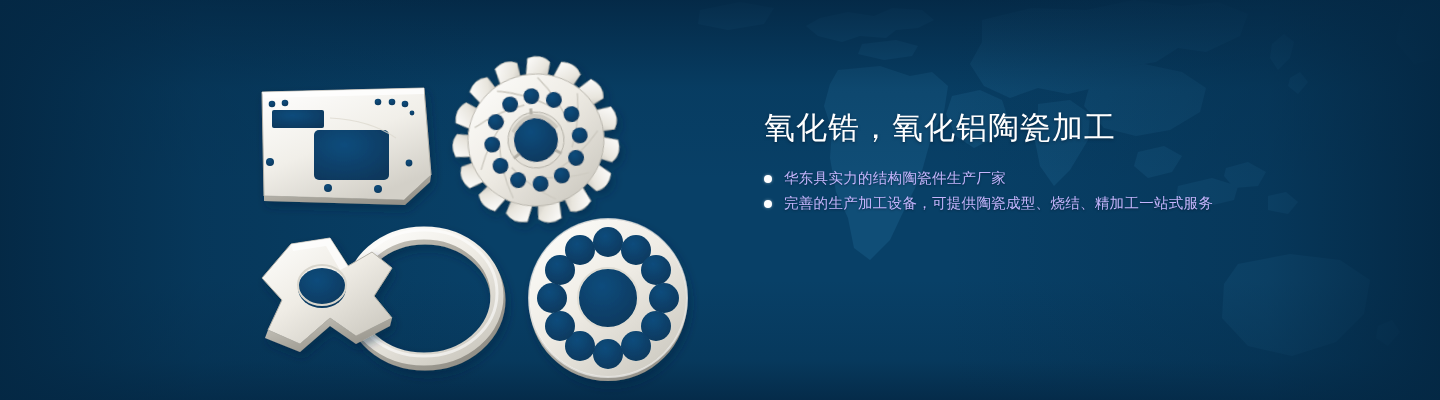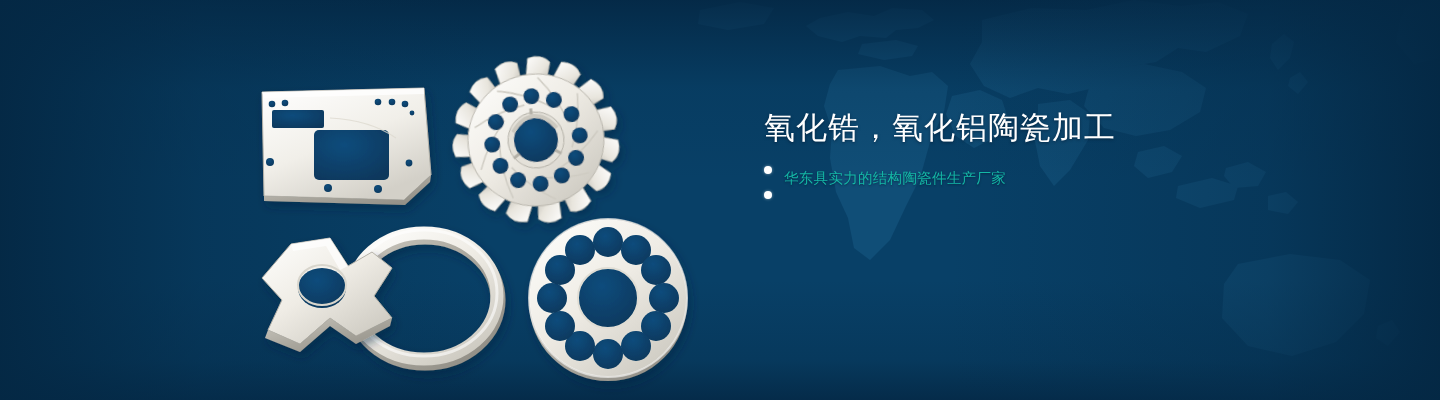--- a/index.html
+++ b/index.html
@@ -77,23 +77,23 @@
     text-shadow: 0 1px 3px rgba(0,20,40,0.55);
     white-space: nowrap;
   }
   .bullets {
     list-style: none;
     margin: 0;
     padding: 0;
   }
   .bullet {
     display: flex;
-    align-items: flex-start;
+    align-items: center;
     height: 25px;
-    color: #14b8a6;
+    color: #c4b5fd;
     font-size: 14.5px;
     line-height: 25px;
     letter-spacing: 0.3px;
     white-space: nowrap;
     text-shadow: 0 1px 2px rgba(0,18,36,0.5);
   }
   .dot {
     width: 8px;
     height: 8px;
     border-radius: 50%;
@@ -294,17 +294,18 @@
   <div class="copy">
     <h1 class="headline">氧化锆，氧化铝陶瓷加工</h1>
 
     <ul class="bullets">
       <li class="bullet">
         <span class="dot"></span>
         <span>华东具实力的结构陶瓷件生产厂家</span>
       </li>
       <li class="bullet">
         <span class="dot"></span>
+        <span>完善的生产加工设备，可提供陶瓷成型、烧结、精加工一站式服务</span>
       </li>
     </ul>
   </div>
 
 </div>
 
 </body></html>

